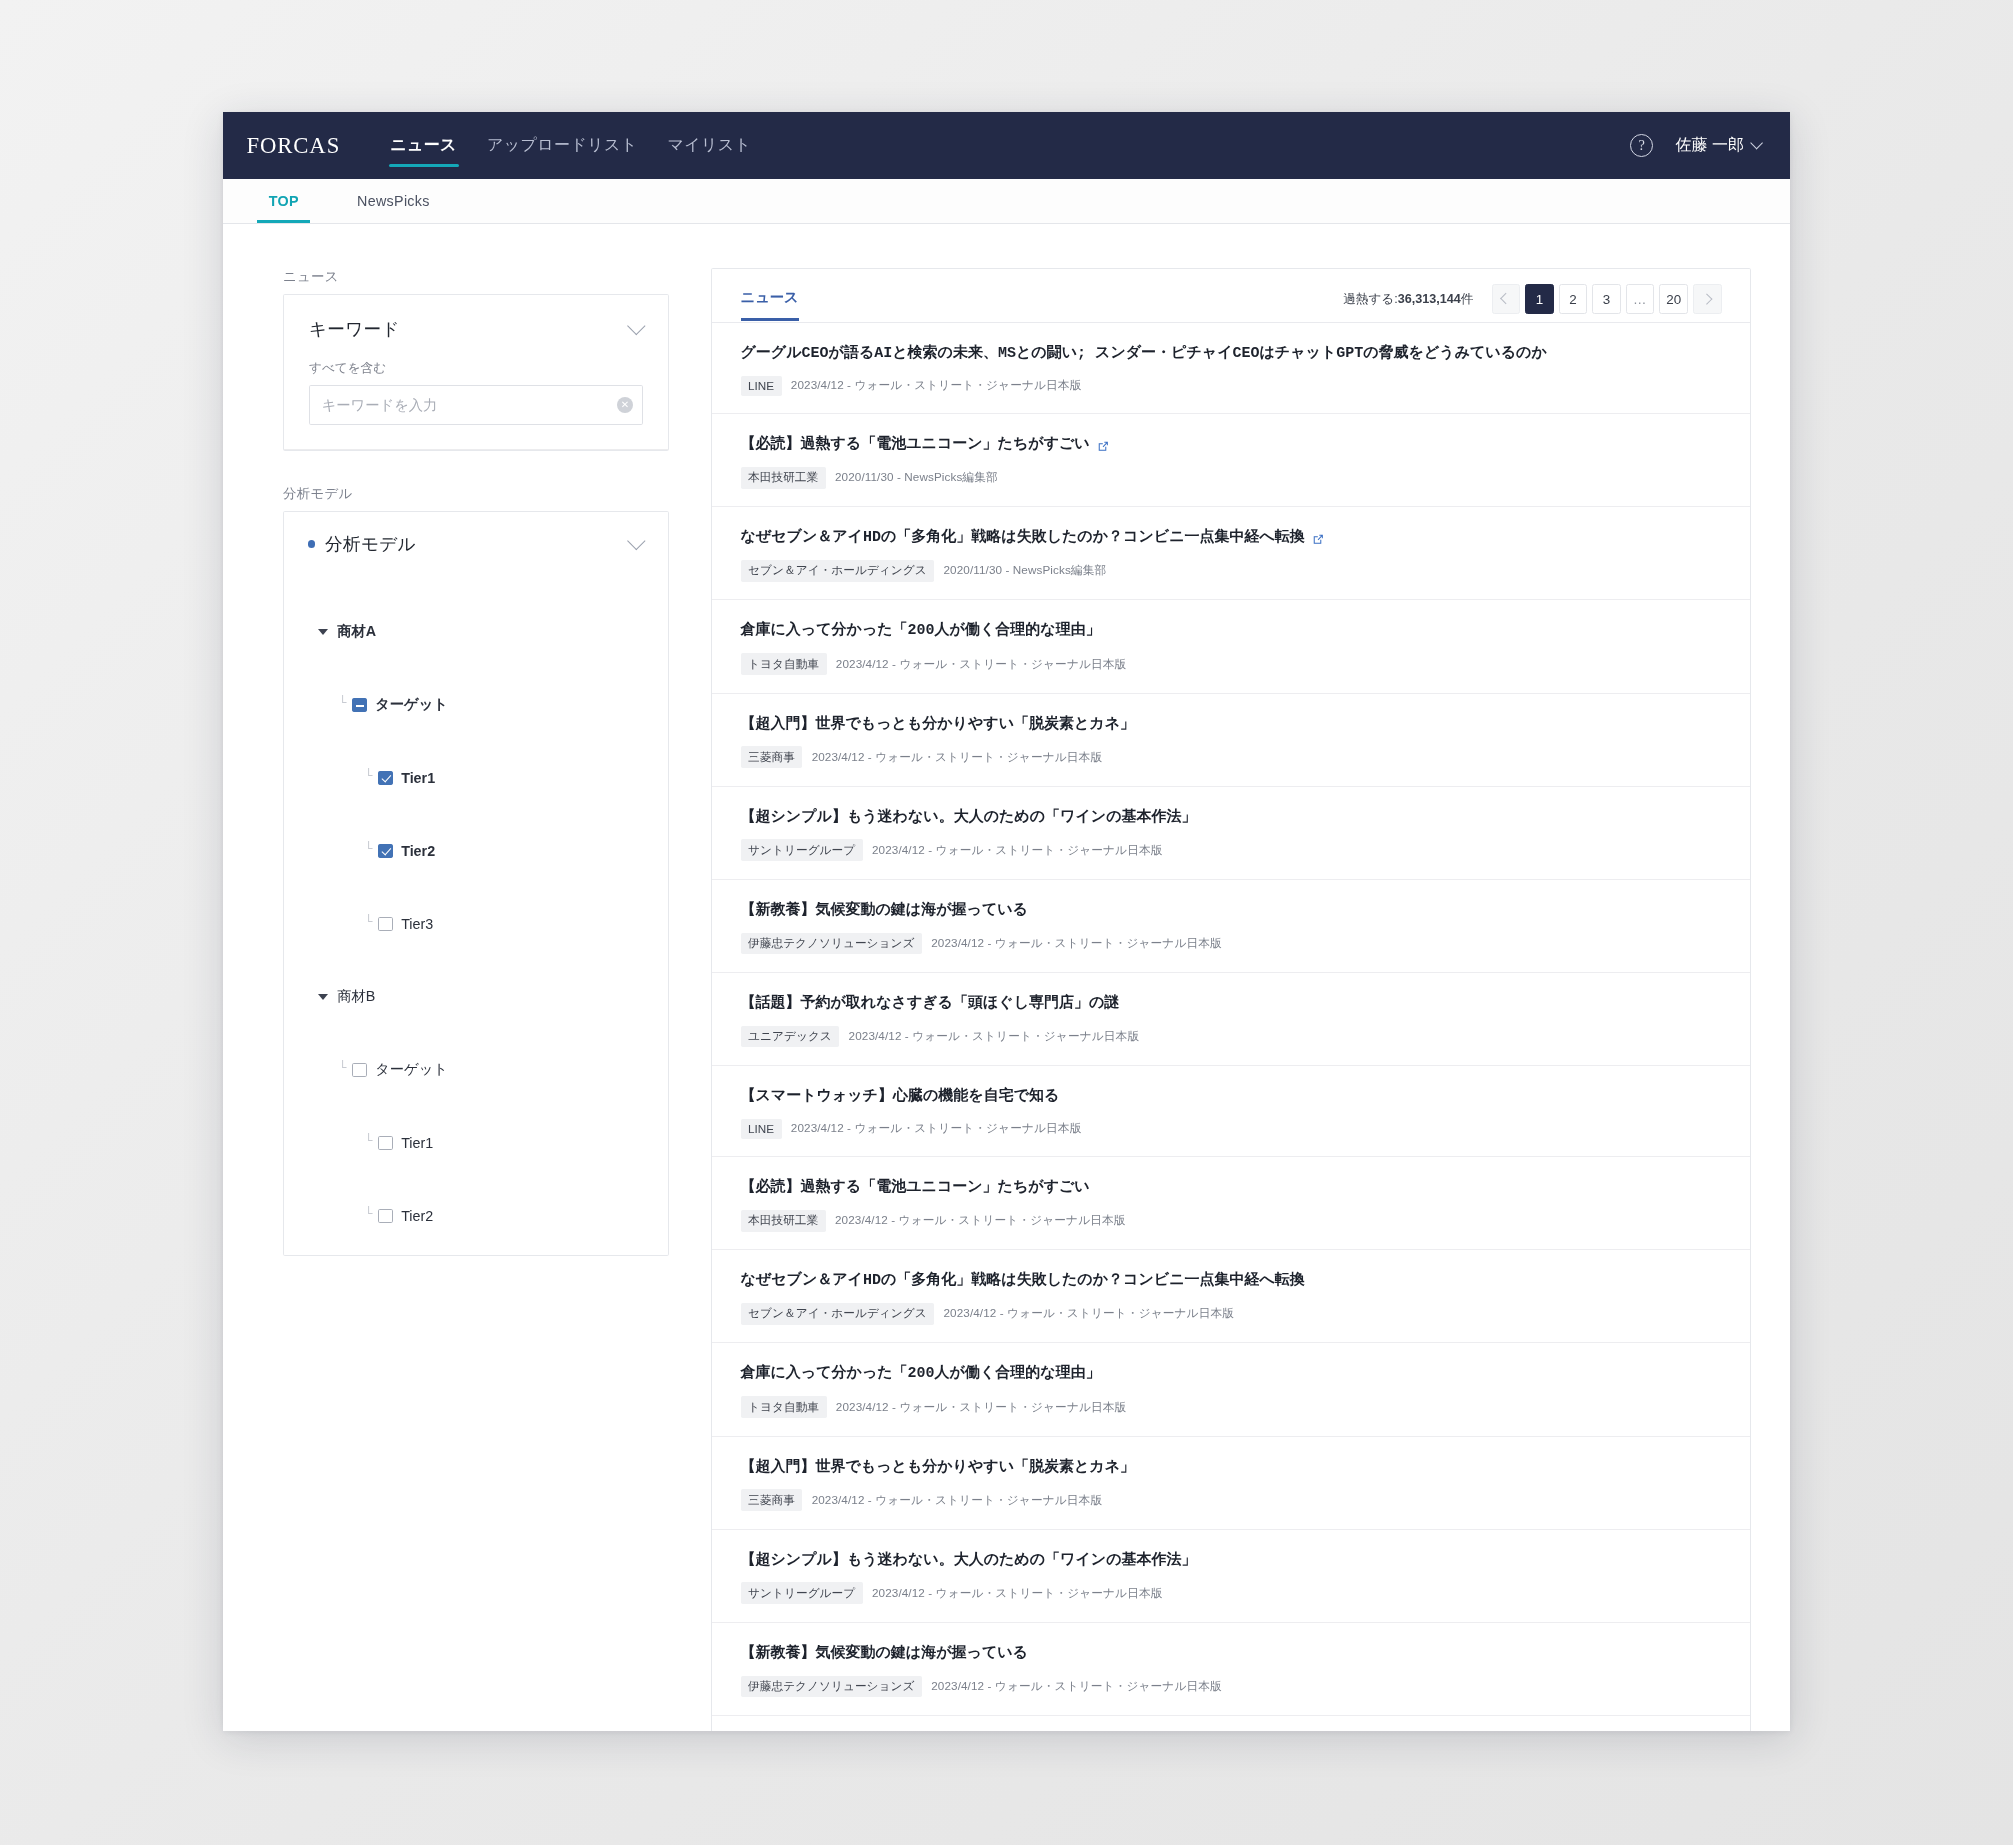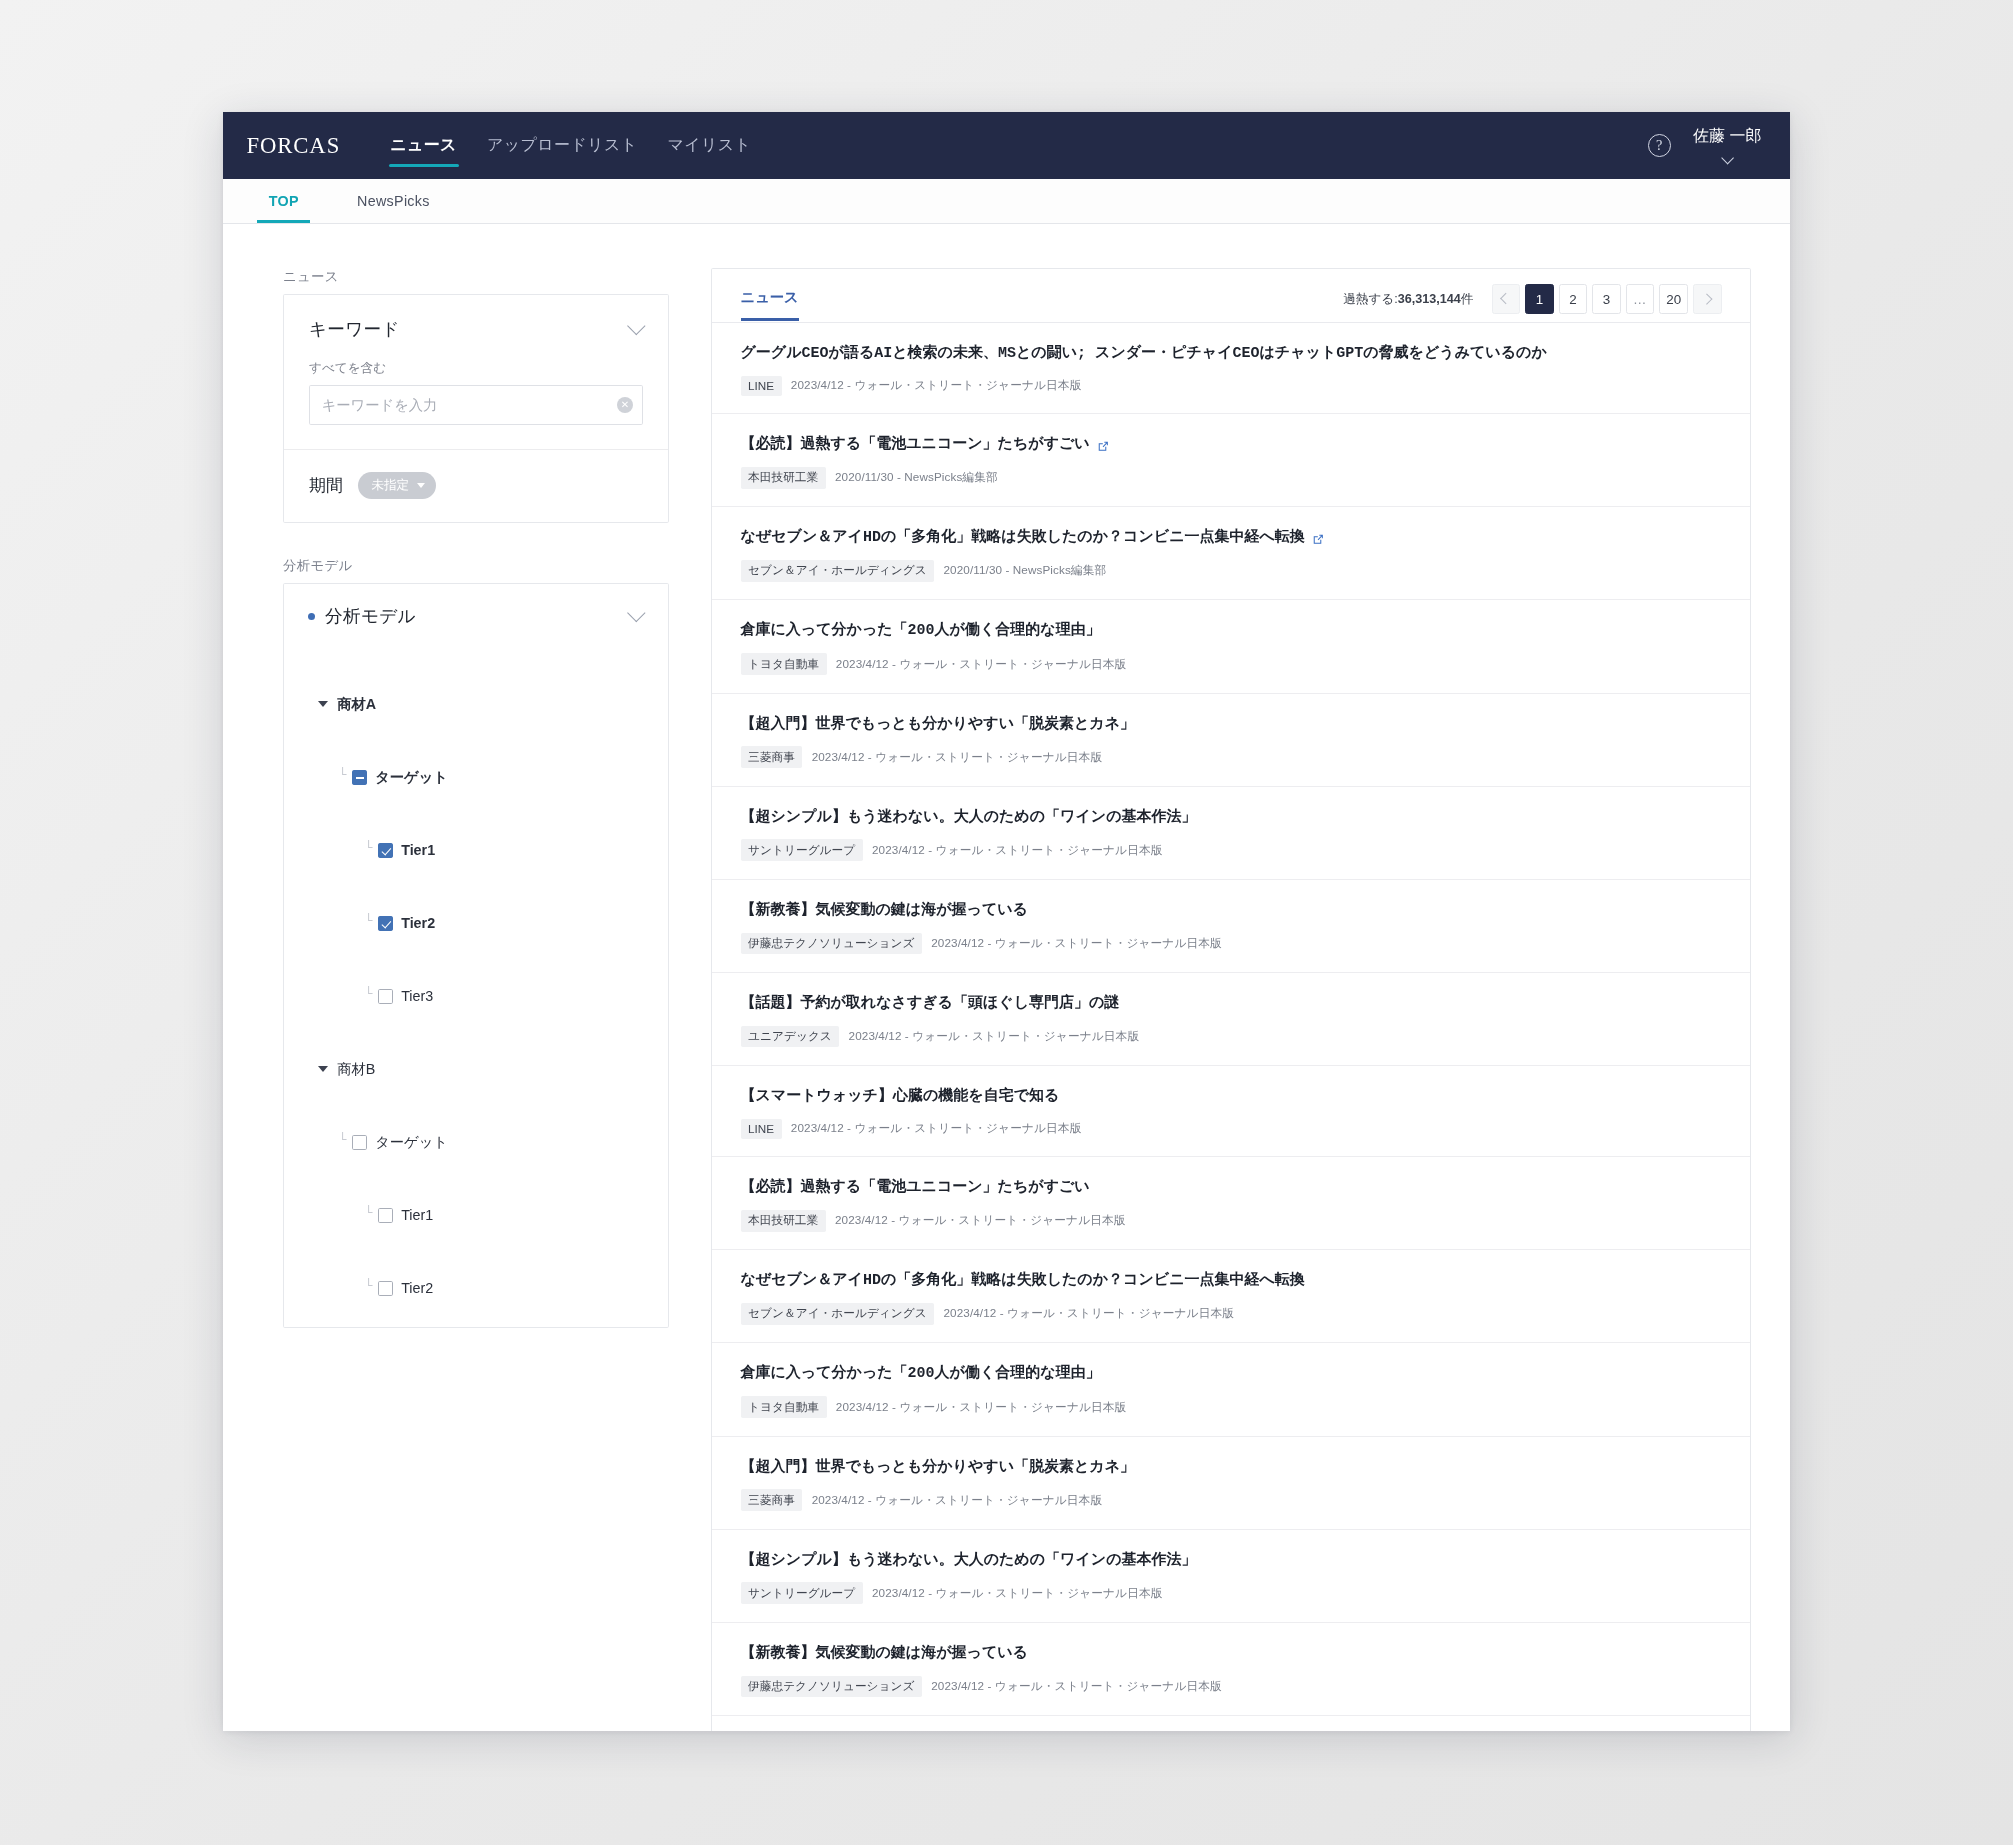--- a/index.html
+++ b/index.html
@@ -78,21 +78,21 @@
     border: 1.3px solid #d2d6e4;
     border-radius: 50%;
     color: #d8dce8;
     font-size: 14.3px;
     display: flex; align-items: center; justify-content: center;
     cursor: pointer;
     font-family: "Liberation Serif", serif;
   }
   .user-menu {
     display: flex; align-items: center; gap: 8.4px;
-    color: #ffffff; font-size: 16px; cursor: pointer; flex-direction: column;
+    color: #ffffff; font-size: 16px; cursor: pointer;
   }
   .chev-down-sm {
     width: 9.2px; height: 9.2px;
     border-right: 1.5px solid #cfd4e2;
     border-bottom: 1.5px solid #cfd4e2;
     transform: rotate(45deg) translate(-1.7px,-1.7px);
   }
 
   
   .subtabs {
@@ -439,27 +439,20 @@
             <span class="panel-head-title">キーワード</span>
             <span class="chev-lg"></span>
           </div>
           <div class="sub-label">すべてを含む</div>
           <div class="kw-input-wrap">
             <input class="kw-input" type="text" placeholder="キーワードを入力" style="">
             <span class="clear-btn">✕</span>
           </div>
         </div>
         <div class="panel-divider"></div>
-        <div class="period-row">
-          <span class="period-label">期間</span>
-          <span class="period-pill">
-            <span>未指定</span>
-            <span class="caret-down"></span>
-          </span>
-        </div>
       </div>
 
       <div class="model-block">
         <div class="col-label">分析モデル</div>
         <div class="panel">
           <div class="model-head">
             <span class="model-head-left">
               <span class="dot-blue"></span>
               <span class="model-head-title">分析モデル</span>
             </span>

